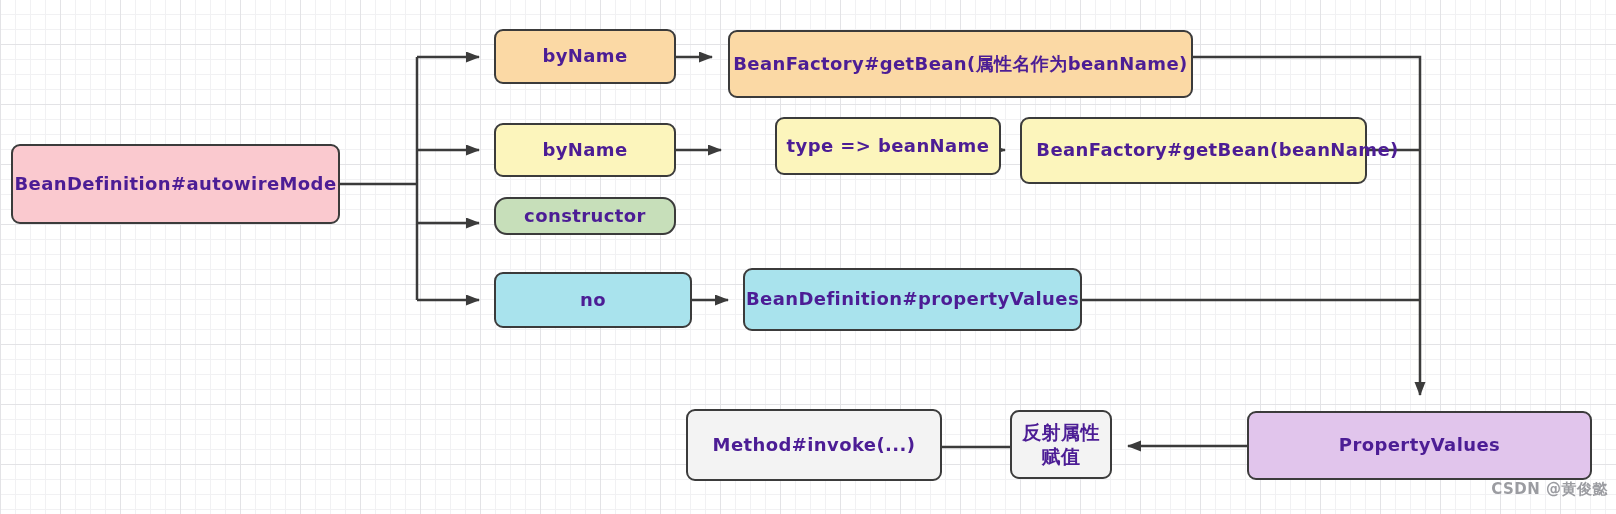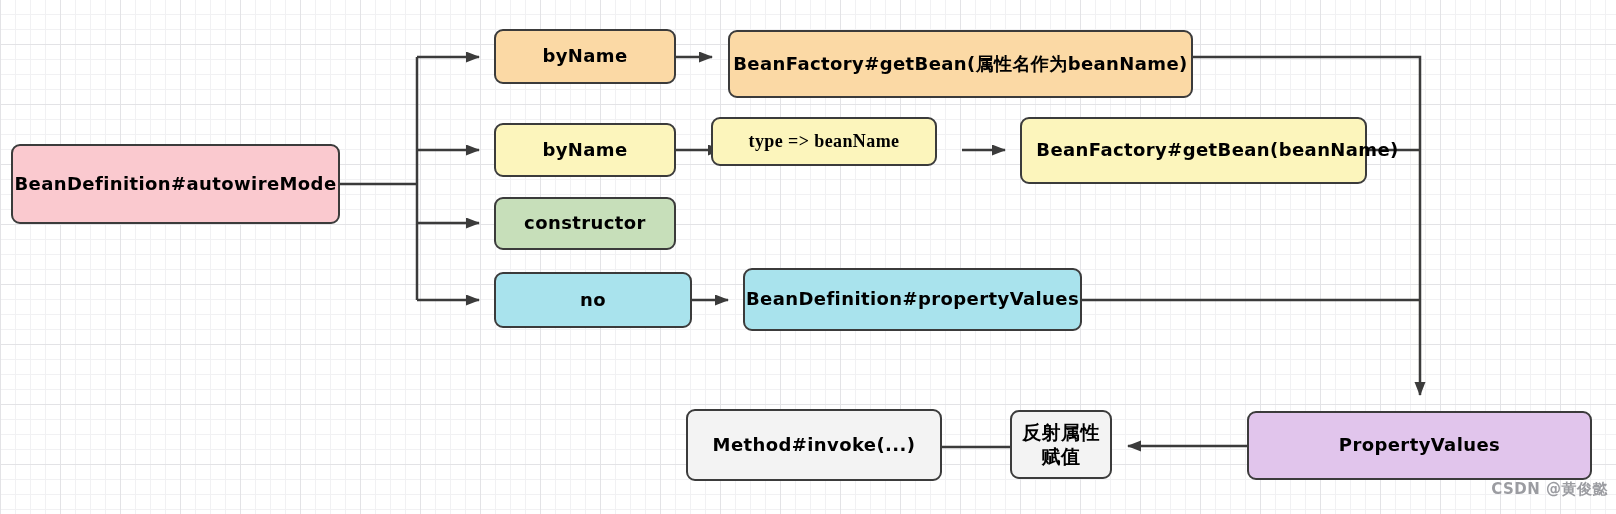--- a/index.html
+++ b/index.html
@@ -24,21 +24,21 @@
     border:2.5px solid #3b3b3b;
     border-radius:9px;
     display:flex;
     flex-direction:column;
     align-items:center;
     justify-content:center;
     text-align:center;
     font-weight:bold;
     font-size:18px;
     letter-spacing:.4px;
-    color:#000000;
+    color:#4c1d95;
     line-height:1.25;
     white-space:nowrap;
   }
   .node .l2{display:block;}
   .watermark{
     position:absolute;
     right:8px;top:480px;
     font-size:15px;
     letter-spacing:.5px;
     font-weight:bold;
@@ -81,25 +81,25 @@
   </svg>
 
   <div class="node" style="left: 11px; top: 144px; width: 329px; height: 80px; background-color: rgb(250, 201, 207);">BeanDefinition#autowireMode</div>
 
   <div class="node" style="left: 494px; top: 29px; width: 182px; height: 55px; background-color: rgb(251, 217, 165);">byName</div>
 
   <div class="node" style="left: 728px; top: 30px; width: 465px; height: 68px; background-color: rgb(251, 217, 165);">BeanFactory#getBean(属性名作为beanName)</div>
 
   <div class="node" style="left: 494px; top: 123px; width: 182px; height: 54px; background-color: rgb(252, 245, 188);">byName</div>
 
-  <div class="node" style="left: 711px; top: 117px; width: 226px; height: 49px; background-color: rgb(252, 245, 188); font-family: Liberation Serif, serif;">type =&gt; beanName</div>
+  <div class="node" style="left: 775px; top: 117px; width: 226px; height: 58px; background-color: rgb(252, 245, 188);">type =&gt; beanName</div>
 
   <div class="node" style="left: 1020px; top: 117px; width: 347px; height: 67px; background-color: rgb(252, 245, 188); padding-left: 48px;">BeanFactory#getBean(beanName)</div>
 
-  <div class="node" style="left: 494px; top: 197px; width: 182px; height: 53px; background-color: rgb(199, 223, 186);">constructor</div>
+  <div class="node" style="left: 494px; top: 197px; width: 182px; height: 38px; background-color: rgb(199, 223, 186); border-radius: 13px;">constructor</div>
 
   <div class="node" style="left: 494px; top: 272px; width: 198px; height: 56px; background-color: rgb(169, 227, 237);">no</div>
 
   <div class="node" style="left: 743px; top: 268px; width: 339px; height: 63px; background-color: rgb(169, 227, 237);">BeanDefinition#propertyValues</div>
 
   <div class="node" style="left: 1247px; top: 411px; width: 345px; height: 69px; background-color: rgb(225, 197, 236);">PropertyValues</div>
 
   <div class="node" style="left: 1010px; top: 410px; width: 102px; height: 69px; font-size: 19px; background-color: rgb(243, 243, 243);">
     <span class="l1">反射属性</span>
     <span class="l2">赋值</span>

